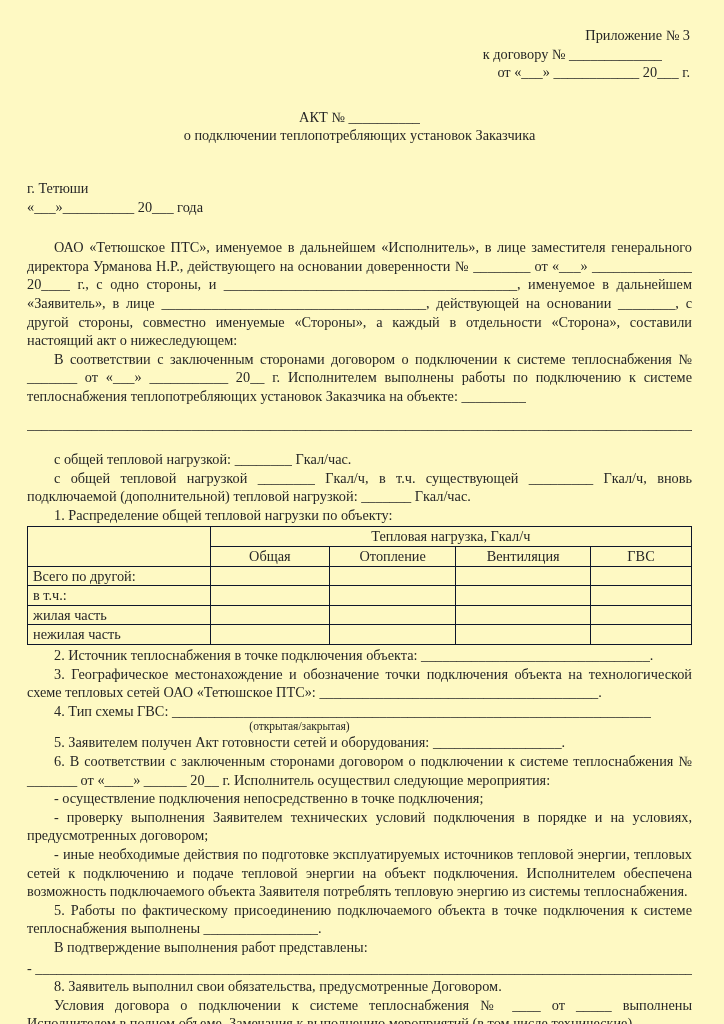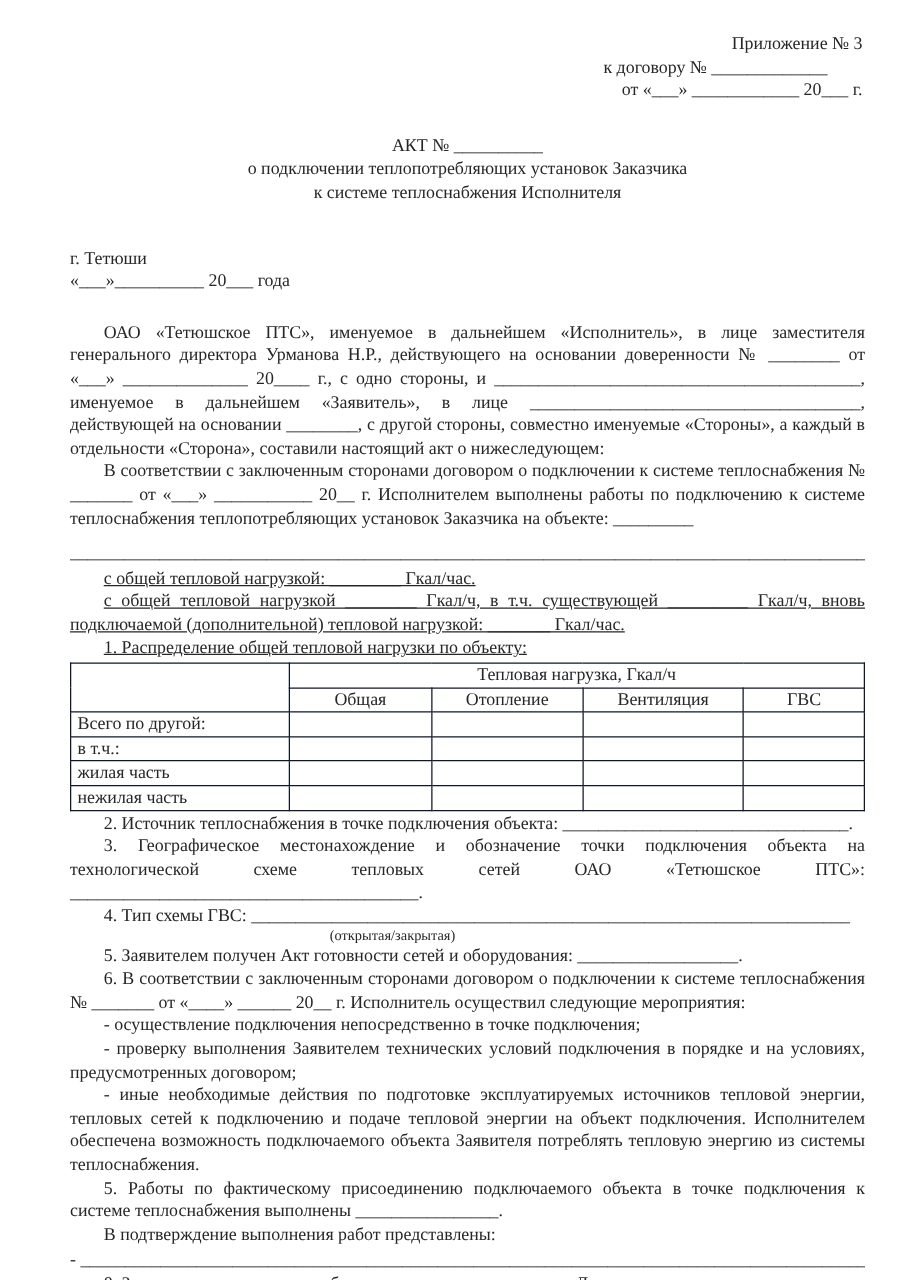--- a/index.html
+++ b/index.html
@@ -3,27 +3,27 @@
 <meta charset="utf-8">
 <style>
   html, body {
     margin: 0; padding: 0;
     background: #e8e8e6;
   }
   .page {
     position: relative;
     width: 724px; height: 1024px;
     margin: 0 auto;
-    background: #ffffff;
+    background: #fef9c3;
     color: #262626;
     font-family: "Liberation Serif", "DejaVu Serif", serif;
     font-size: 14.3px;
     line-height: 18.6px;
     box-sizing: border-box;
-    padding: 26px 32px 0 56px;
+    padding: 26px 32px 0 27px;
     overflow: hidden;
   }
   p { margin: 0; }
   .justify { text-align: justify; }
   .indent { text-indent: 27px; }
   .header-block {
     text-align: right;
     padding-right: 2px;
   }
   .header-block .hline { display: block; }
@@ -38,21 +38,21 @@
     justify-content: space-between;
     flex-direction: column;
   }
   .preamble { margin-top: 22px; }
   .clip-line {
     white-space: nowrap;
     overflow: hidden;
     display: block;
   }
   .full-blank { margin-top: 9px; }
-  .loads { margin-top: 2px; text-decoration: underline; }
+  .loads { margin-top: 17px; }
   table.load-table {
     width: 100%;
     border-collapse: collapse;
     margin-top: 2px;
     table-layout: fixed;
   }
   table.load-table td {
     border: 1px solid #0f172a;
     padding: 0 5px;
     height: 18px;
@@ -78,21 +78,20 @@
 
   <div class="header-block">
     <span class="hline">Приложение № 3</span>
     <span class="hline mid">к договору № _____________</span>
     <span class="hline">от «___» ____________ 20___ г.</span>
   </div>
 
   <div class="title-block">
     <p>АКТ № __________</p>
     <p>о подключении теплопотребляющих установок Заказчика</p>
-    <p>к системе теплоснабжения Исполнителя</p>
   </div>
 
   <div class="place-date-row">
     <span>г. Тетюши</span>
     <span>«___»__________ 20___ года</span>
   </div>
 
   <p class="preamble justify indent">ОАО «Тетюшское ПТС», именуемое в дальнейшем «Исполнитель», в лице заместителя генерального директора Урманова Н.Р., действующего на основании доверенности № ________ от «___» ______________ 20____ г., с одно стороны, и _________________________________________, именуемое в дальнейшем «Заявитель», в лице _____________________________________, действующей на основании ________, с другой стороны, совместно именуемые «Стороны», а каждый в отдельности «Сторона», составили настоящий акт о нижеследующем:</p>
 
   <p class="justify indent">В соответствии с заключенным сторонами договором о  подключении к системе теплоснабжения №  _______ от «___» ___________ 20__ г. Исполнителем  выполнены работы по подключению к системе теплоснабжения теплопотребляющих установок Заказчика  на объекте: _________</p>

